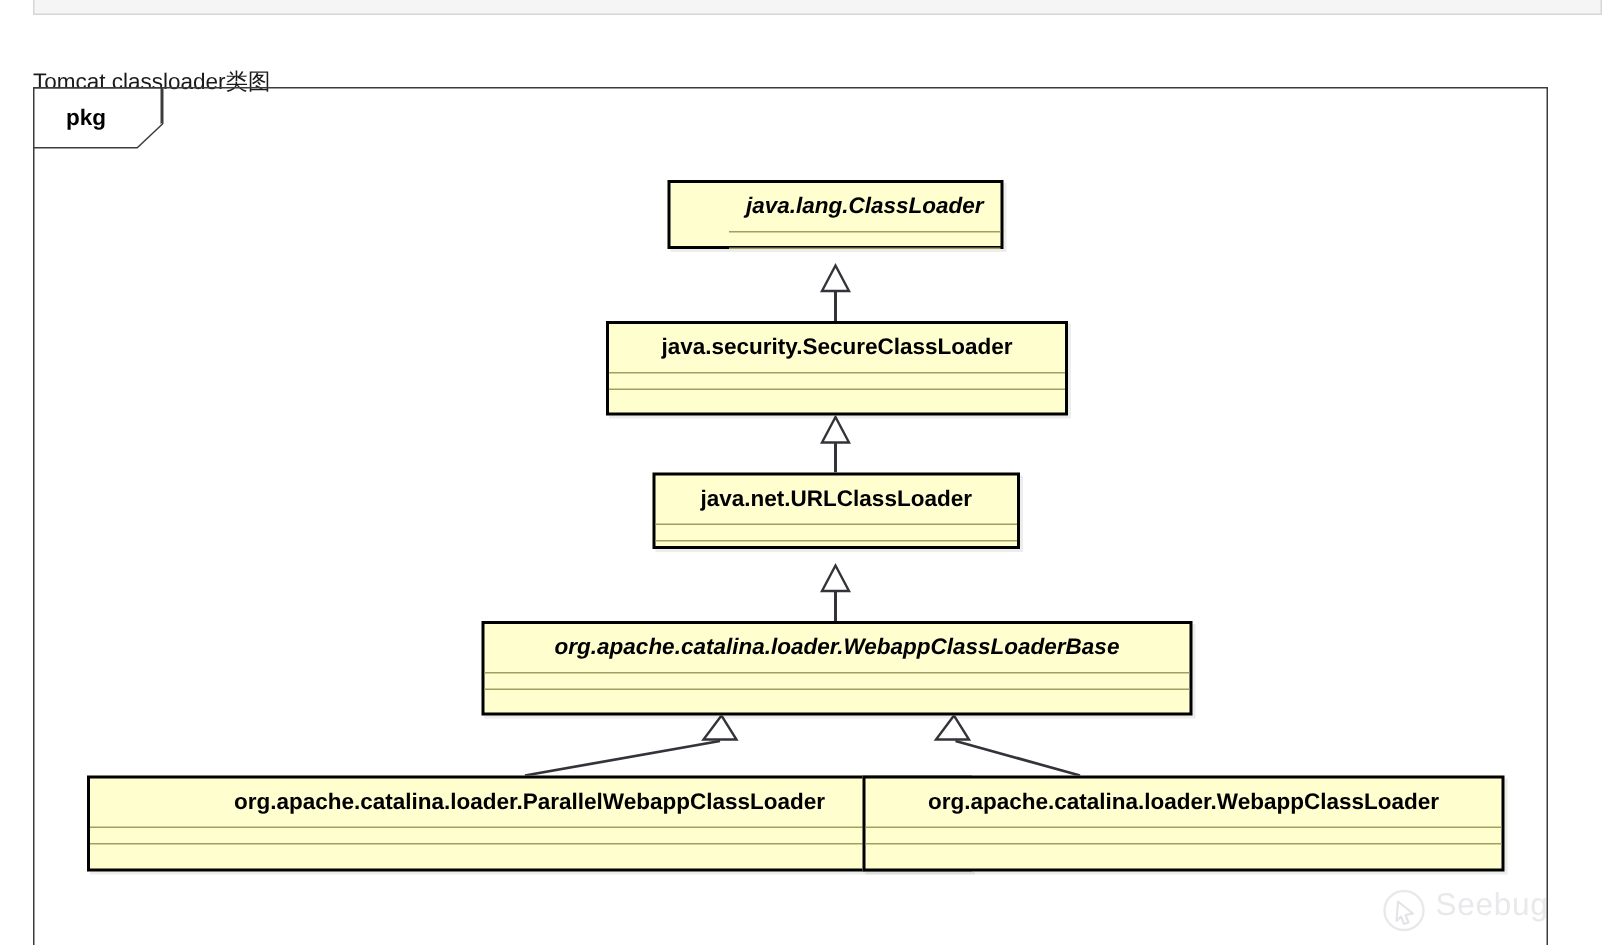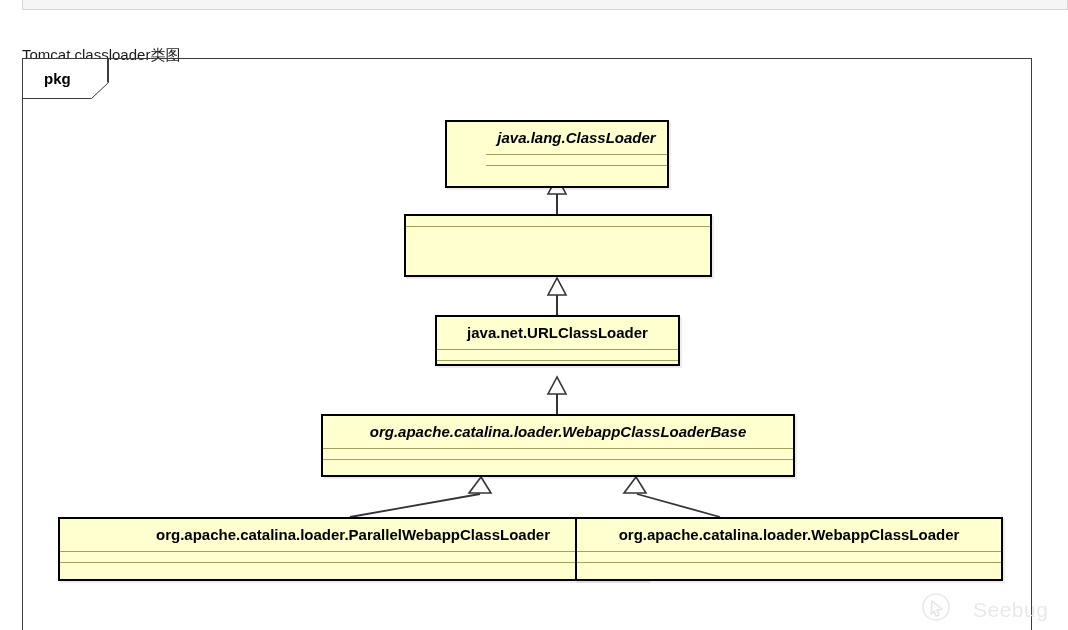--- a/index.html
+++ b/index.html
@@ -115,35 +115,35 @@
   }
   .uml-attrs {
     height: 10px;
     border-bottom: 1px solid #a0a060;
   }
   .uml-ops {
     height: 12px;
   }
 
   
-  #cls-classloader      { left: 445px; top: 120px; width: 224px; height: 68px; padding-left: 39px; }
+  #cls-classloader      { left: 445px; top: 120px; width: 224px; height: 46px; padding-left: 39px; }
   #cls-secure           { left: 404px; top: 214px; width: 308px; height: 63px; }
   #cls-url              { left: 435px; top: 315px; width: 245px; height: 51px; }
   #cls-webappbase       { left: 321px; top: 414px; width: 474px; height: 63px; }
   #cls-parallel         { left: 58px;  top: 517px; width: 590px; height: 64px; }
   #cls-webapp           { left: 575px; top: 517px; width: 428px; height: 64px; }
 
   
   #watermark {
     position: absolute;
     left: 921px;
     top: 592px;
     display: flex;
-    align-items: flex-end;
-    gap: 22px;
+    align-items: flex-start;
+    gap: 6px;
     pointer-events: none;
   }
   #watermark-text {
     font-size: 21px;
     color: #e9e9ec;
     letter-spacing: 0.5px;
     line-height: 24px;
   }
 </style>
 </head>
@@ -188,20 +188,21 @@
   </g>
 </svg>
 
 <div class="uml-class uml-abstract" id="cls-classloader">
   <div class="uml-name">java.lang.ClassLoader</div>
   <div class="uml-attrs"></div>
   <div class="uml-ops"></div>
 </div>
 
 <div class="uml-class" id="cls-secure">
+  <div class="uml-name">java.security.SecureClassLoader</div>
   <div class="uml-attrs"></div>
   <div class="uml-ops"></div>
 </div>
 
 <div class="uml-class" id="cls-url">
   <div class="uml-name">java.net.URLClassLoader</div>
   <div class="uml-attrs"></div>
   <div class="uml-ops"></div>
 </div>
 

